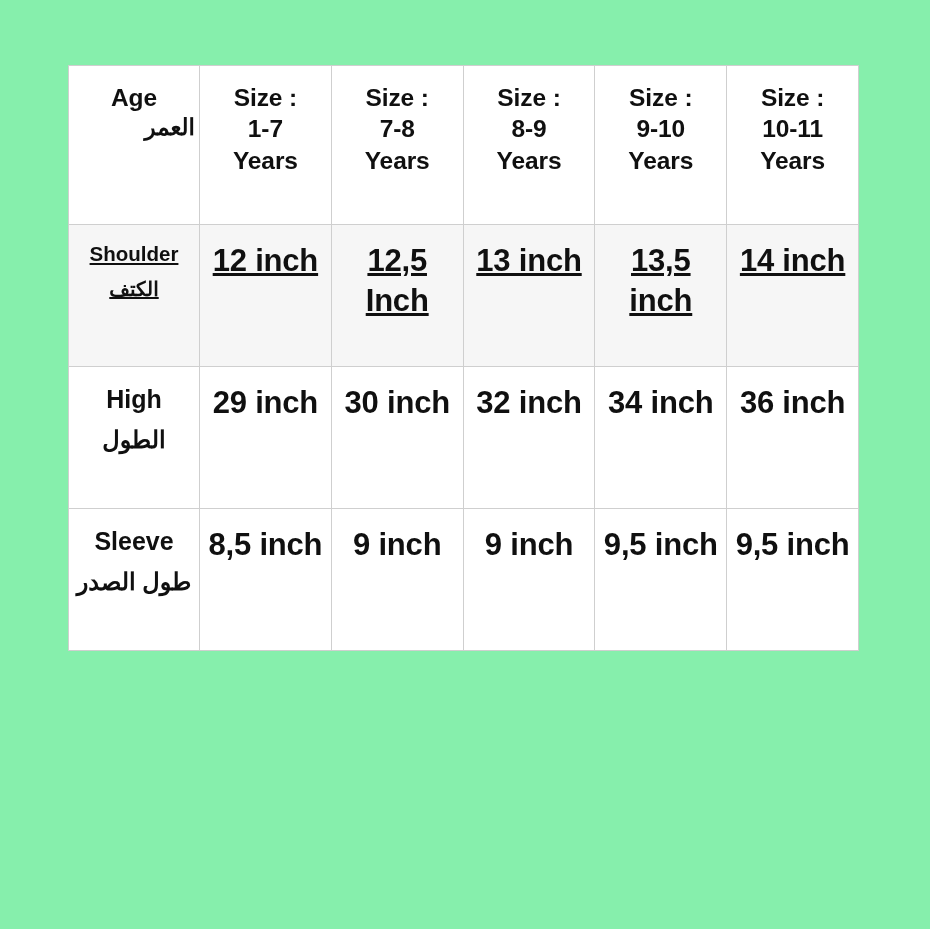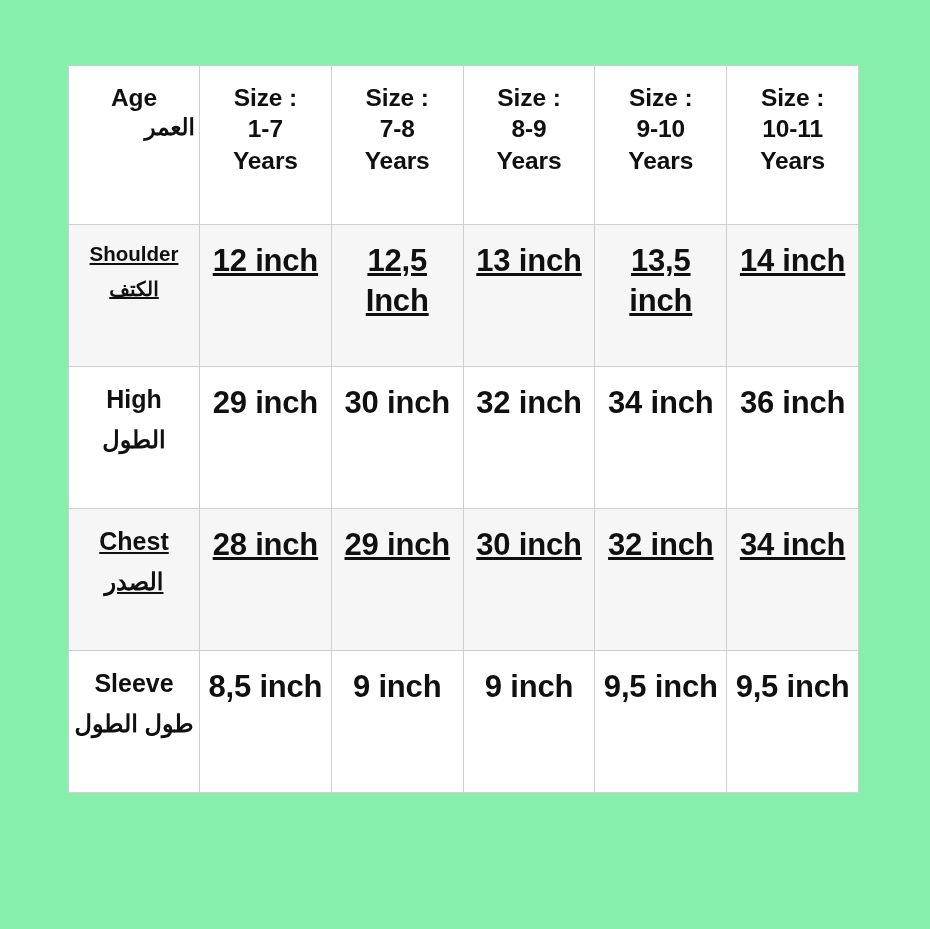--- a/index.html
+++ b/index.html
@@ -163,40 +163,22 @@
           <td class="value-cell">
             <span class="ln">32 inch</span>
           </td>
           <td class="value-cell">
             <span class="ln">34 inch</span>
           </td>
           <td class="value-cell">
             <span class="ln">36 inch</span>
           </td>
         </tr>
-        <tr class="alt">
-          <td class="row-label"><span class="ln">Chest</span><span class="ar">الصدر</span></td>
-          <td class="value-cell">
-            <span class="ln">28 inch</span>
-          </td>
-          <td class="value-cell">
-            <span class="ln">29 inch</span>
-          </td>
-          <td class="value-cell">
-            <span class="ln">30 inch</span>
-          </td>
-          <td class="value-cell">
-            <span class="ln">32 inch</span>
-          </td>
-          <td class="value-cell">
-            <span class="ln">34 inch</span>
-          </td>
-        </tr>
         <tr>
-          <td class="row-label"><span class="ln">Sleeve</span><span class="ar">طول الطول</span></td>
+          <td class="row-label"><span class="ln">Sleeve</span><span class="ar">طول الصدر</span></td>
           <td class="value-cell">
             <span class="ln">8,5 inch</span>
           </td>
           <td class="value-cell">
             <span class="ln">9 inch</span>
           </td>
           <td class="value-cell">
             <span class="ln">9 inch</span>
           </td>
           <td class="value-cell">

